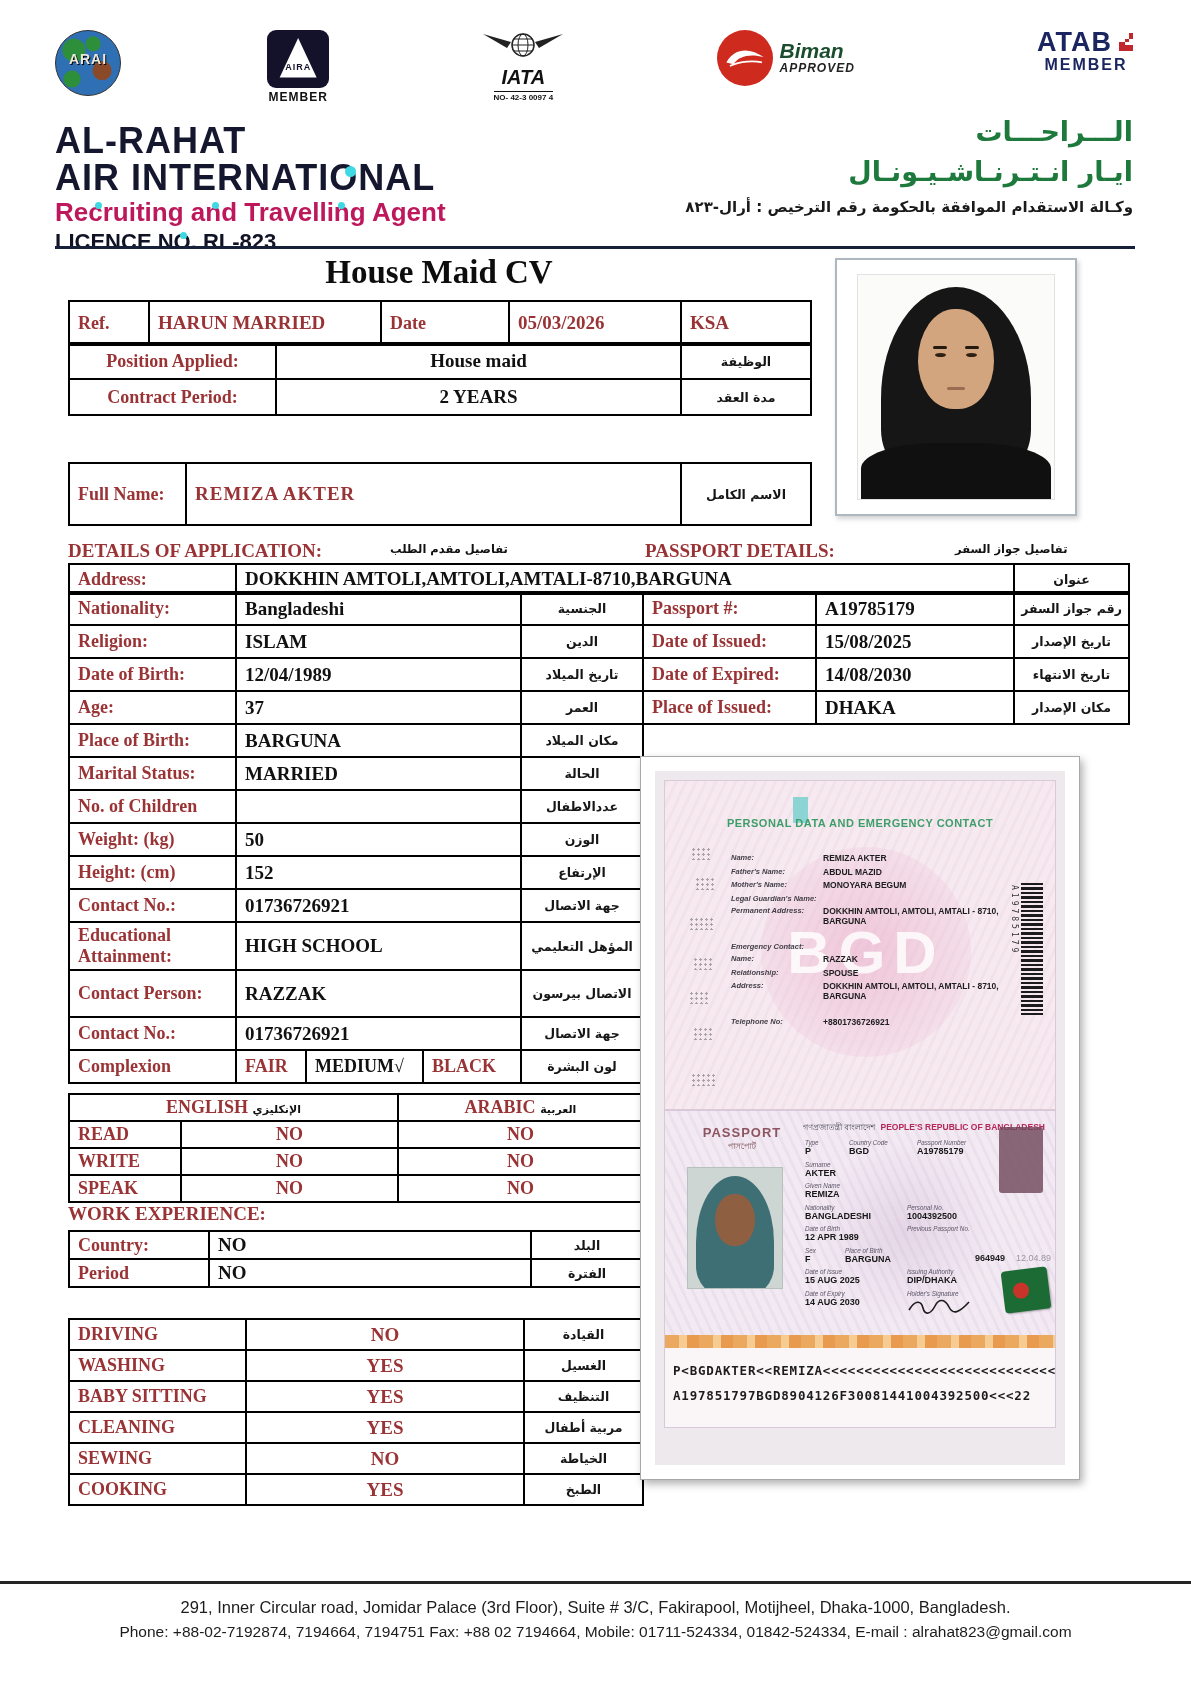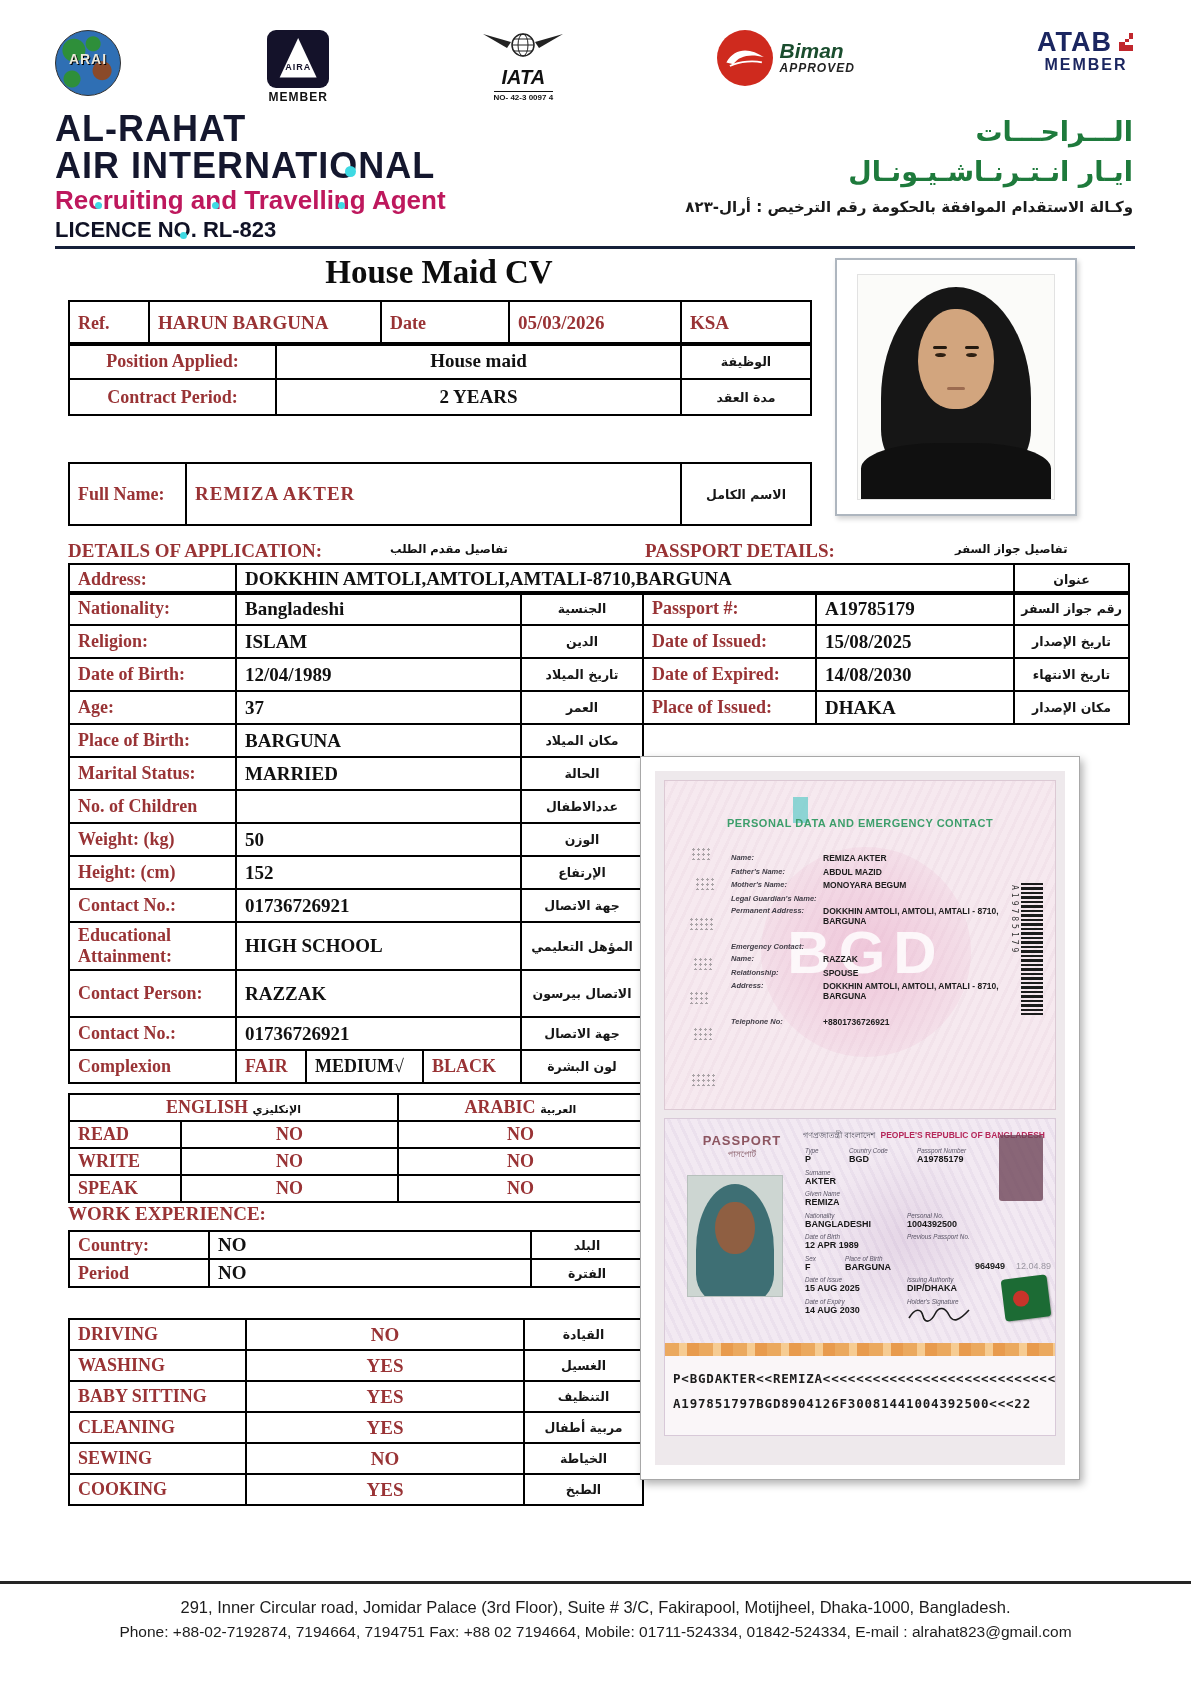--- a/index.html
+++ b/index.html
@@ -26,21 +26,21 @@
   .logo-biman{display:flex;align-items:center;gap:6px;}
   .biman-circle{width:56px;height:56px;border-radius:50%;background:var(--bimanred);display:flex;align-items:center;justify-content:center;}
   .biman-name{font-size:21px;font-weight:900;font-style:italic;color:#1a4d2e;line-height:20px;}
   .biman-approved{font-size:12px;font-weight:bold;font-style:italic;color:#222;letter-spacing:1px;}
   .logo-atab{text-align:center;margin-left:36px;}
   .atab-row{display:flex;align-items:center;gap:3px;justify-content:center;}
   .atab-name{font-size:27px;font-weight:900;color:var(--atabnavy);letter-spacing:1px;line-height:24px;}
   .atab-member{font-size:16px;font-weight:bold;color:var(--atabnavy);letter-spacing:2px;margin-top:2px;}
 
   .company-en{position:absolute;top:110px;left:55px;color:var(--navy);font-family:"Liberation Sans",sans-serif;}
-  .co-l1{font-size:36px;font-weight:900;letter-spacing:1px;line-height:37px;}
+  .co-l1{font-size:36px;font-weight:900;letter-spacing:1px;line-height:37px;margin-top:12px;}
   .co-l2{font-size:36px;font-weight:900;letter-spacing:1px;line-height:37px;}
   .co-l3{font-size:26px;font-weight:bold;line-height:32px;color:#be185d;}
   .co-l4{font-size:22px;font-weight:bold;line-height:27px;color:#101226;}
   .cyd{position:absolute;background:#3fd9e3;border-radius:50%;}
   .company-ar{position:absolute;top:112px;right:58px;text-align:right;font-family:"DejaVu Sans",sans-serif;direction:rtl;}
   .car-l1,.car-l2{font-size:27px;font-weight:bold;color:#1e7a3c;line-height:40px;}
   .car-l3{font-size:15px;font-weight:bold;color:#1a1a1a;line-height:30px;}
 
   .divider{position:absolute;top:246px;left:55px;width:1080px;height:3px;background:#16203a;}
 
@@ -108,21 +108,21 @@
   .bgd-circle{position:absolute;left:96px;top:66px;width:210px;height:210px;border-radius:50%;background:radial-gradient(circle,rgba(233,170,200,.55),rgba(233,170,200,.15) 72%);display:flex;align-items:center;justify-content:center;}
   .bgd-circle span{font-size:60px;font-weight:900;letter-spacing:8px;color:rgba(255,255,255,.82);}
   .dots{position:absolute;width:20px;height:13px;background-image:radial-gradient(#6a6a6a 1.1px,transparent 1.3px);background-size:5px 5px;opacity:.55;}
   .pd-fields{position:absolute;left:66px;top:72px;width:280px;}
   .pd-row{display:flex;margin-bottom:3.5px;position:relative;z-index:2;}
   .pd-l{width:92px;flex:none;font-size:7.5px;font-style:italic;font-weight:bold;color:#44404a;}
   .pd-v{font-size:8.5px;font-weight:bold;color:#1d1d1d;}
   .pd-gap{height:12px;}
   .barcode{position:absolute;right:12px;top:102px;width:22px;height:132px;background:repeating-linear-gradient(to bottom,#1b1b1b 0 2px,transparent 2px 4px,#1b1b1b 4px 7px,transparent 7px 9px);}
   .barcode-num{position:absolute;right:36px;top:104px;writing-mode:vertical-rl;font-family:"DejaVu Sans Mono",monospace;font-size:8px;letter-spacing:3px;color:#333;}
-  .bio-page{position:relative;width:100%;height:318px;margin-top:8px;background:#f2e9f2;background-image:repeating-linear-gradient(65deg,rgba(140,110,170,.07) 0 3px,transparent 3px 9px);border:1px solid #d8c9d8;overflow:hidden;font-family:"Liberation Sans",sans-serif;}
+  .bio-page{position:relative;width:100%;height:318px;margin-top:0;background:#f2e9f2;background-image:repeating-linear-gradient(65deg,rgba(140,110,170,.07) 0 3px,transparent 3px 9px);border:1px solid #d8c9d8;overflow:hidden;font-family:"Liberation Sans",sans-serif;}
   .bio-emblem{position:absolute;left:150px;top:30px;width:180px;height:180px;border-radius:50%;background:radial-gradient(circle,rgba(150,100,160,.14),transparent 70%);}
   .bio-passport{position:absolute;left:22px;top:14px;width:110px;text-align:center;color:#8d5560;}
   .bio-passport .en{font-size:13px;font-weight:bold;letter-spacing:1px;}
   .bio-passport .bn{font-size:8px;color:#7a4a55;}
   .bio-photo{position:absolute;left:22px;top:56px;width:96px;height:122px;background:#cdd6d2;border:1px solid #b7c0bc;overflow:hidden;}
   .bp-hood{position:absolute;left:50%;top:8px;transform:translateX(-50%);width:78px;height:120px;background:#3e6f74;border-radius:50% 50% 35% 35%/55% 55% 25% 25%;}
   .bp-face{position:absolute;left:50%;top:26px;transform:translateX(-50%);width:40px;height:52px;background:#8f5f42;border-radius:48%/52%;}
   .bio-head{position:absolute;left:138px;top:10px;width:256px;font-size:8px;color:#4a4a57;}
   .bio-head .bn{margin-right:3px;}
   .bio-head .en{color:#b5285a;font-weight:bold;font-size:8.5px;}
@@ -240,21 +240,21 @@
     <colgroup>
         <col style="width:80px">
         <col style="width:232px">
         <col style="width:128px">
         <col style="width:172px">
         <col style="width:130px">
       </colgroup>
     <tbody>
         <tr>
       <td class="lbl">Ref.</td>
-      <td class="valr">HARUN BARGUNA</td>
+      <td class="valr">HARUN MARRIED</td>
       <td class="lbl">Date</td>
       <td class="valr">05/03/2026</td>
       <td class="valr">KSA</td>
     </tr>
   </tbody>
     </table>
   <table class="reftbl2">
     <colgroup>
         <col style="width:207px">
         <col style="width:405px">

